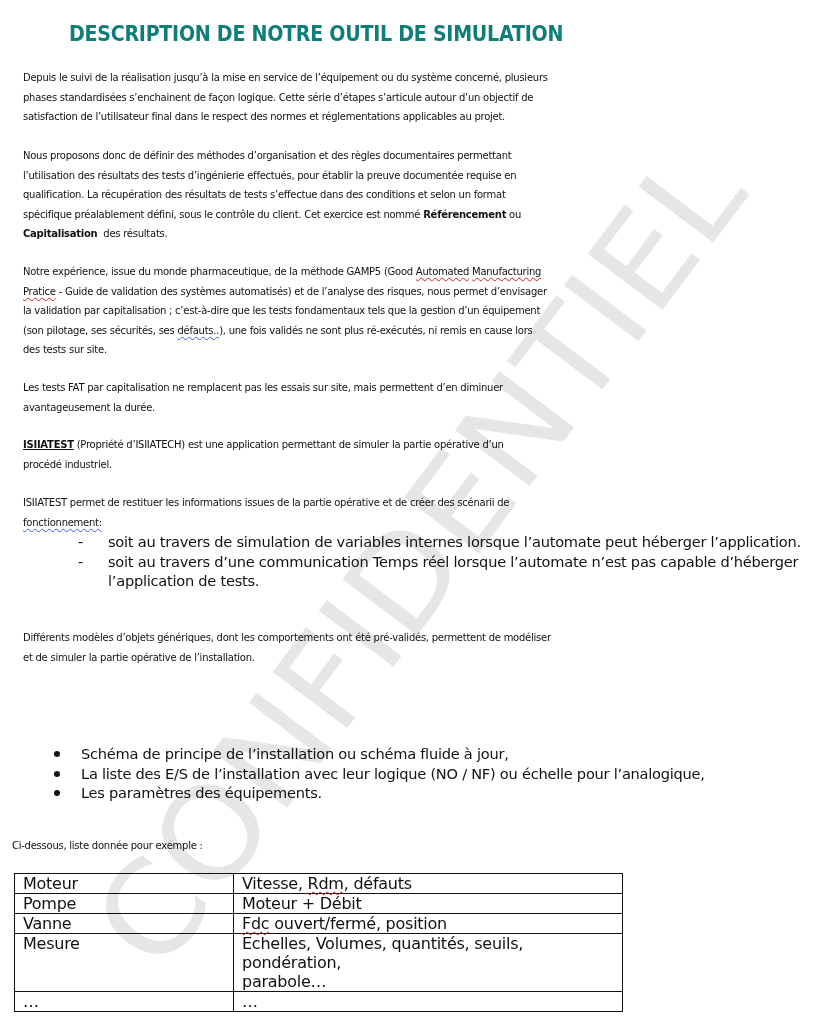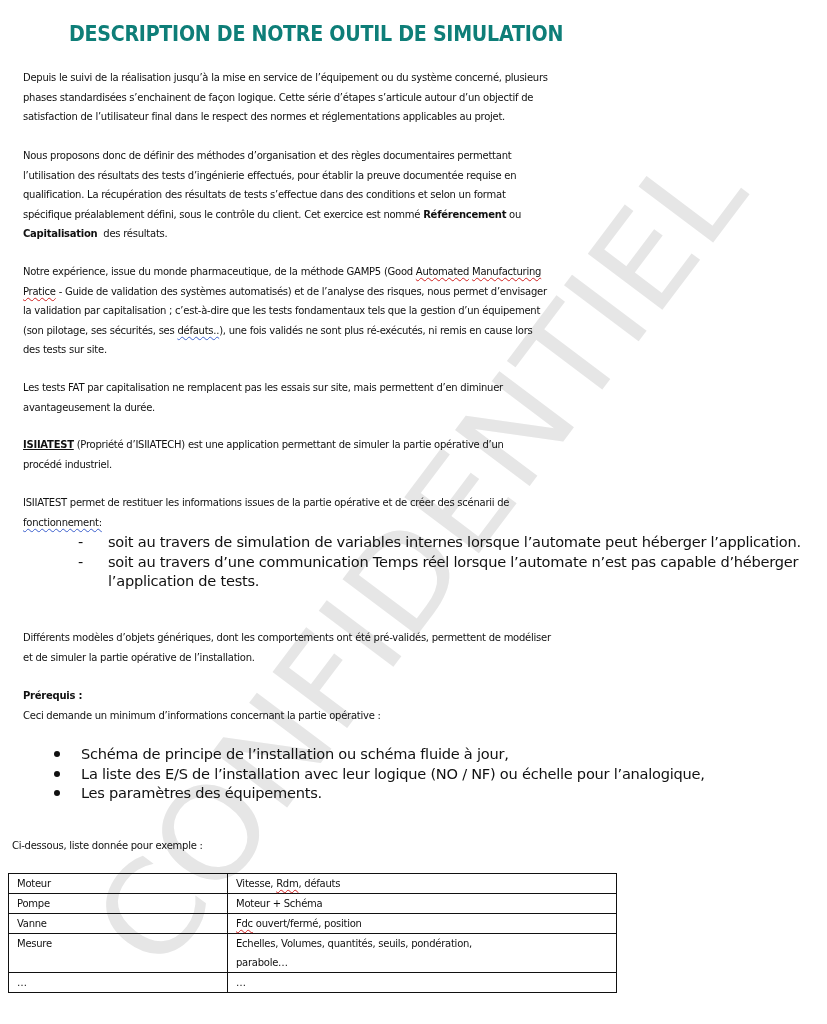--- a/index.html
+++ b/index.html
@@ -105,24 +105,24 @@
       border-radius: 50%;
       background: #111111;
     }
     .bullet-text {
       position: absolute;
       left: 81px;
       white-space: nowrap;
     }
     table.example {
       position: absolute;
-      left: 8px;
+      left: 14px;
       top: 873px;
       border-collapse: collapse;
-      font-size: 10px;
+      font-size: 16px;
       letter-spacing: -0.25px;
     }
     table.example td {
       border: 1px solid #111111;
       padding: 0 8px;
       vertical-align: top;
       line-height: 19px;
       height: 19px;
     }
     table.example td.c1 { width: 202px; }
@@ -190,24 +190,20 @@
         <span class="dash-text">soit au travers d’une communication Temps réel lorsque l’automate n’est pas capable d’héberger</span>
         <span class="dash-text">l’application de tests.</span>
       </div>
     </div>
 
     <div class="para" style="top:628px;">
       <span class="line">Différents modèles d’objets génériques, dont les comportements ont été pré-validés, permettent de modéliser</span>
       <span class="line">et de simuler la partie opérative de l’installation.</span>
     </div>
 
-    <div class="para" style="top:686px;">
-      <span class="line bold">Prérequis :</span>
-      <span class="line">Ceci demande un minimum d’informations concernant la partie opérative :</span>
-    </div>
 
     <div class="bullet-list" style="top:744px;">
       <div class="bullet-item">
         <span class="bullet-mark"></span>
         <span class="bullet-text">Schéma de principe de l’installation ou schéma fluide à jour,</span>
       </div>
       <div class="bullet-item">
         <span class="bullet-mark"></span>
         <span class="bullet-text">La liste des E/S de l’installation avec leur logique (NO / NF) ou échelle pour l’analogique,</span>
       </div>
@@ -222,21 +218,21 @@
     </div>
 
     <table class="example">
       <tbody>
         <tr>
           <td class="c1">Moteur</td>
           <td class="c2"><span>Vitesse, </span><span class="squig">Rdm</span><span>, défauts</span></td>
         </tr>
         <tr>
           <td class="c1">Pompe</td>
-          <td class="c2"><span>Moteur + Schéma</span></td>
+          <td class="c2"><span>Moteur + Débit</span></td>
         </tr>
         <tr>
           <td class="c1">Vanne</td>
           <td class="c2"><span class="squig">Fdc</span><span> ouvert/fermé, position</span></td>
         </tr>
         <tr>
           <td class="c1">Mesure</td>
           <td class="c2">
               <span style="display:block;">Echelles, Volumes, quantités, seuils, pondération,</span>
               <span style="display:block;">parabole…</span>

